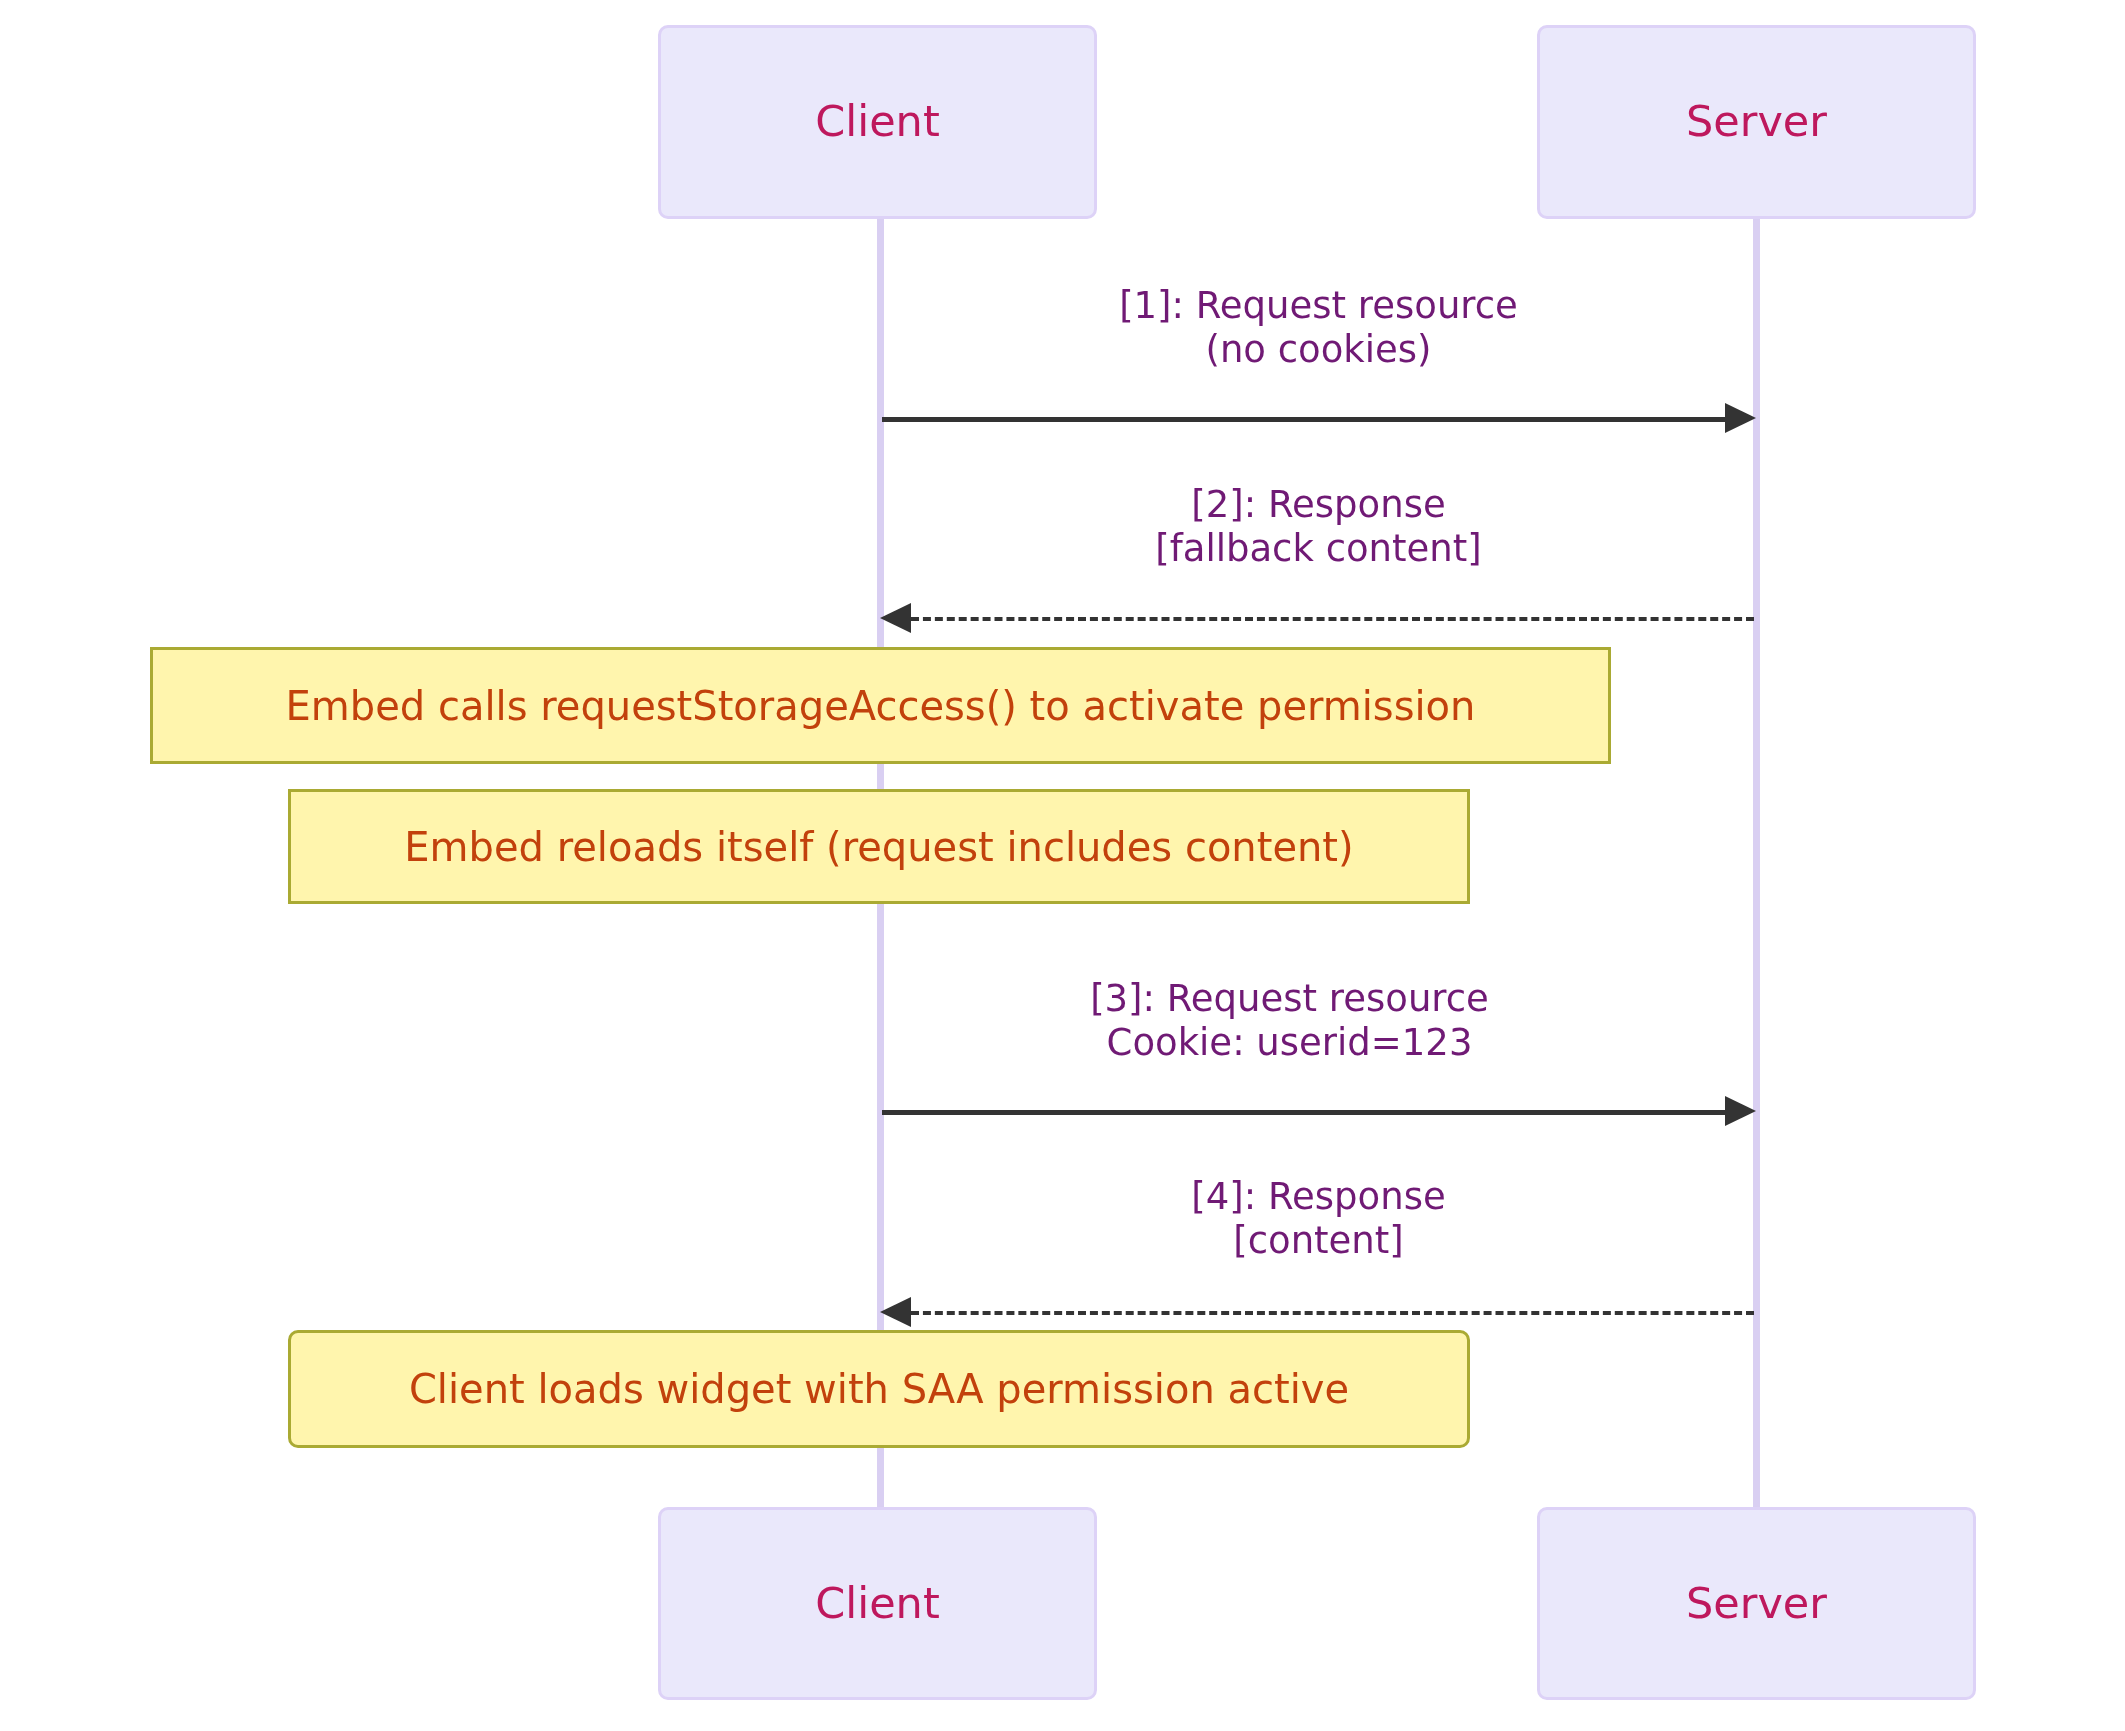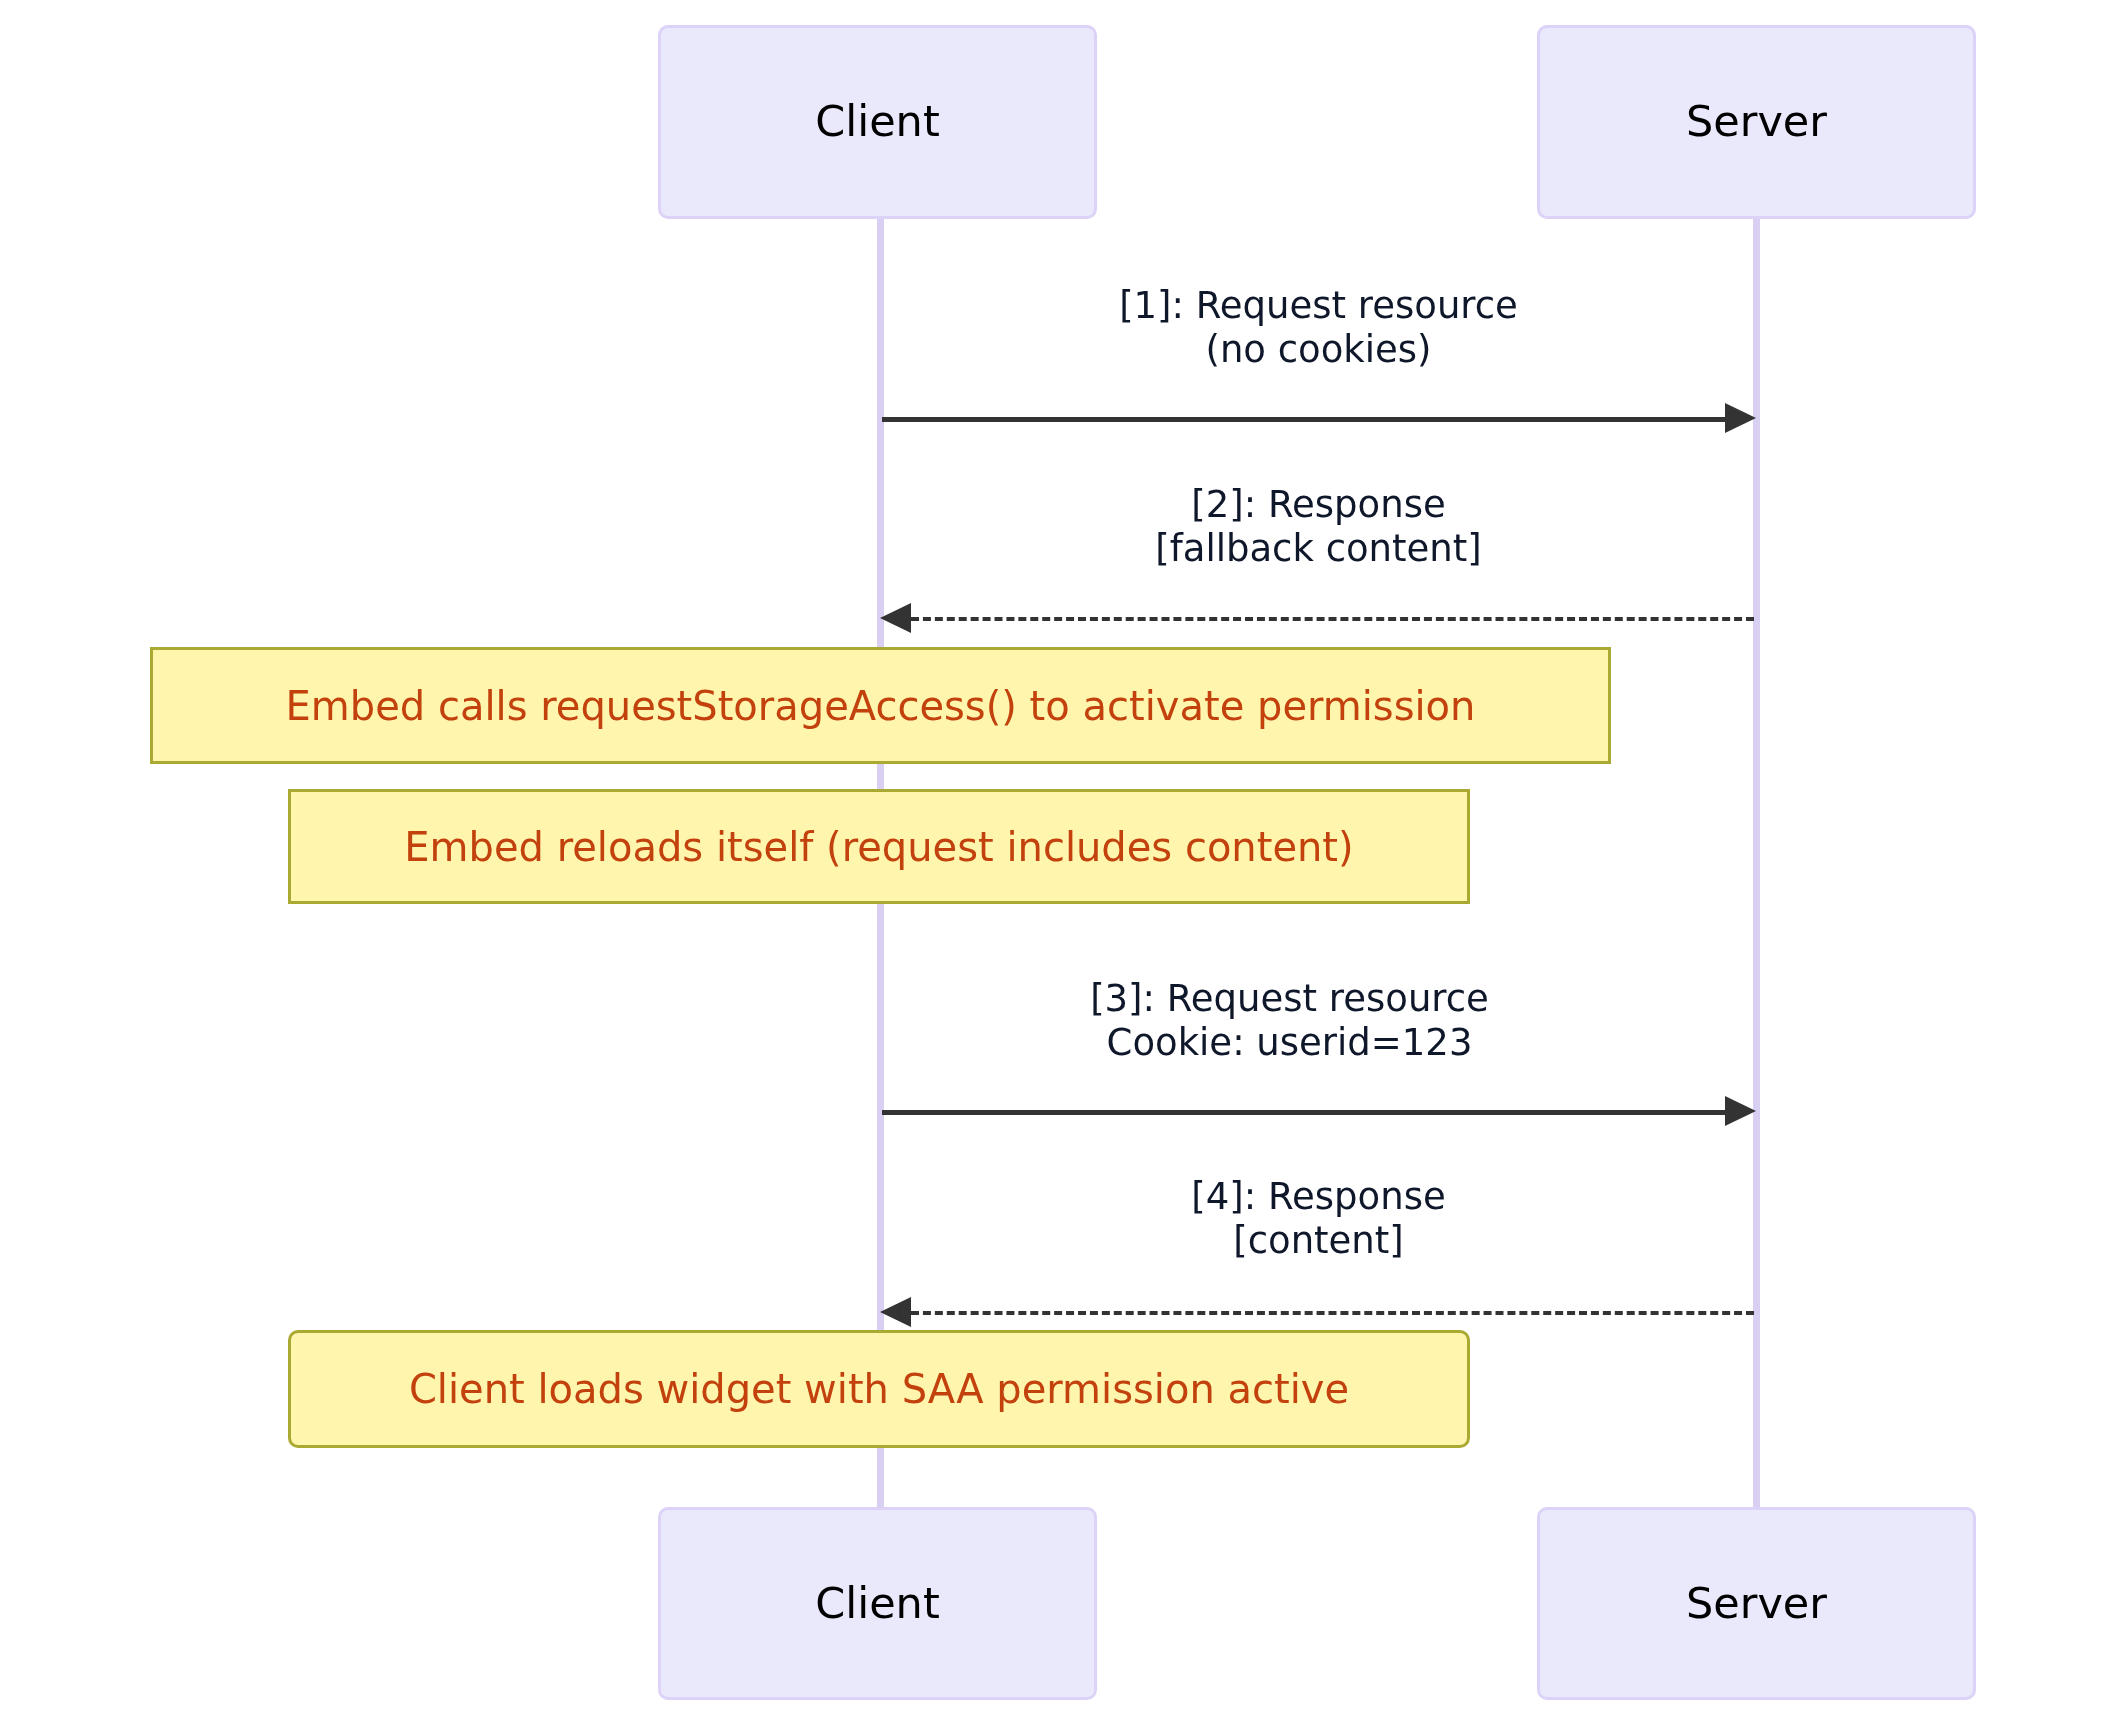--- a/index.html
+++ b/index.html
@@ -25,21 +25,21 @@
     background: #eae8fb;
     border: 3px solid #ddd2f7;
     border-radius: 9.9px;
     display: flex;
     align-items: center;
     justify-content: center;
     box-sizing: border-box;
   }
   .actor-label {
     font-size: 43px;
-    color: #000000;
+    color: #be185d;
     font-family: "DejaVu Sans", sans-serif;
     line-height: 1;
     white-space: nowrap;
   }
 
   
   .lifeline {
     position: absolute;
     width: 6.9px;
     background: #d9cff2;
@@ -67,21 +67,21 @@
     border-left: 31.5px solid #333333;
   }
   .arrowhead.left {
     border-right: 31.5px solid #333333;
   }
   .msg-label {
     position: absolute;
     text-align: center;
     font-size: 37px;
     line-height: 1.18;
-    color: #0f172a;
+    color: #701a75;
     font-family: "DejaVu Sans", sans-serif;
     white-space: pre-line;
   }
 
   
   .note-box {
     position: absolute;
     background: #fff5ad;
     border: 3.9px solid #aaaa33;
     box-sizing: border-box;

